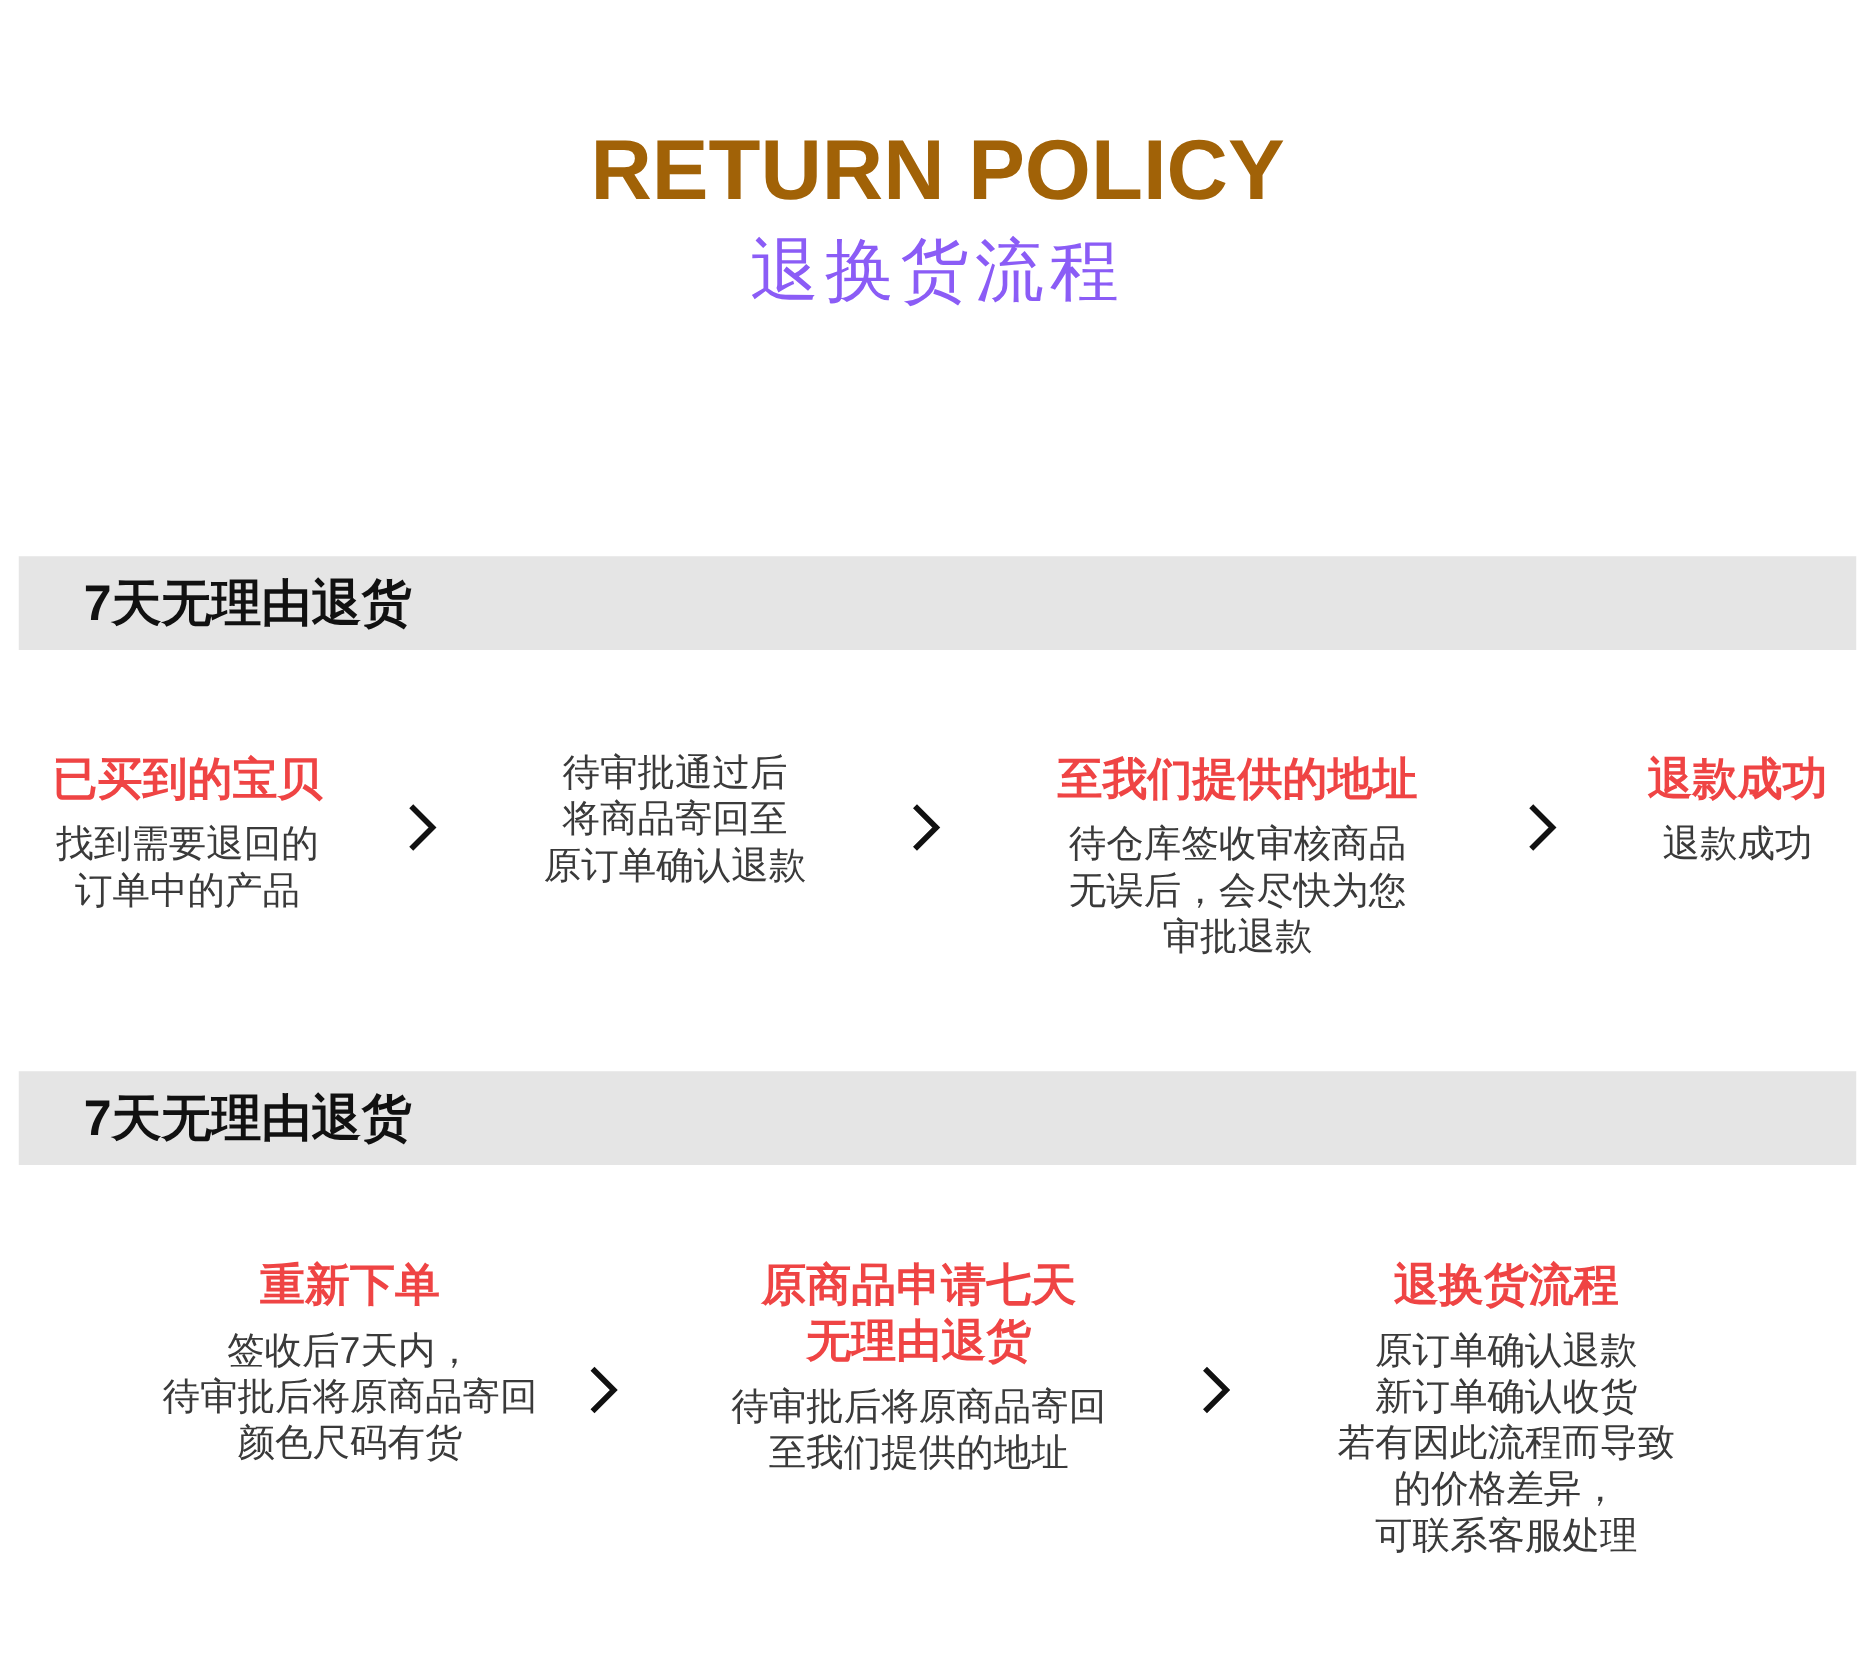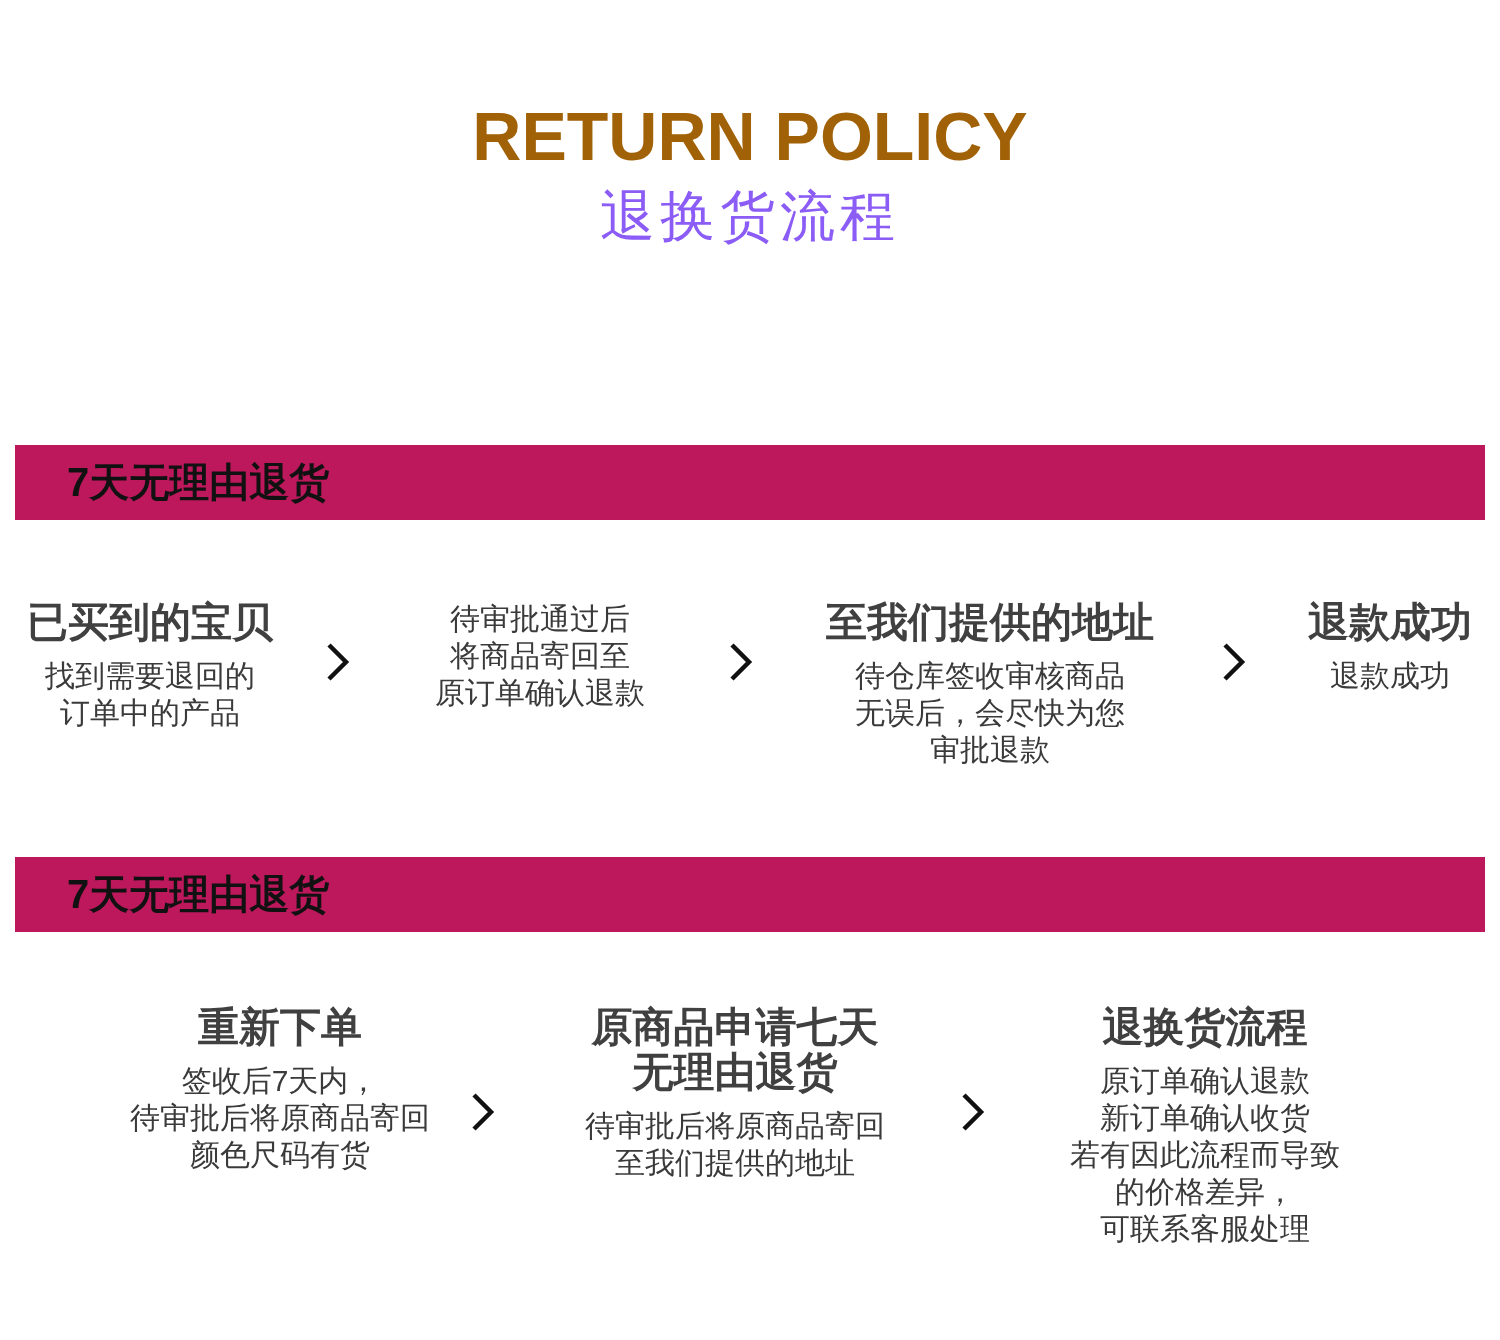--- a/index.html
+++ b/index.html
@@ -41,41 +41,41 @@
     letter-spacing: 5px;
     line-height: 1.1;
   }
 
   
   .section-banner {
     position: absolute;
     left: 15px;
     right: 15px;
     height: 75px;
-    background: #be185d;
+    background: #e5e5e5;
     display: flex;
     align-items: center;
     padding-left: 52px;
     box-sizing: border-box;
     font-size: 40px;
     font-weight: 700;
     color: #111111;
   }
   #banner-1 { top: 445px; }
   #banner-2 { top: 857px; }
 
   
   .flow-step {
     position: absolute;
     text-align: center;
   }
   .step-title {
-    font-size: 41px;
+    font-size: 36px;
     font-weight: 700;
-    color: #404040;
+    color: #ef4444;
     line-height: 45px;
     margin: 0 0 12px 0;
     white-space: pre-line;
   }
   .step-desc {
     font-size: 30px;
     font-weight: 400;
     color: #3a3a3a;
     line-height: 37px;
     margin: 0;

